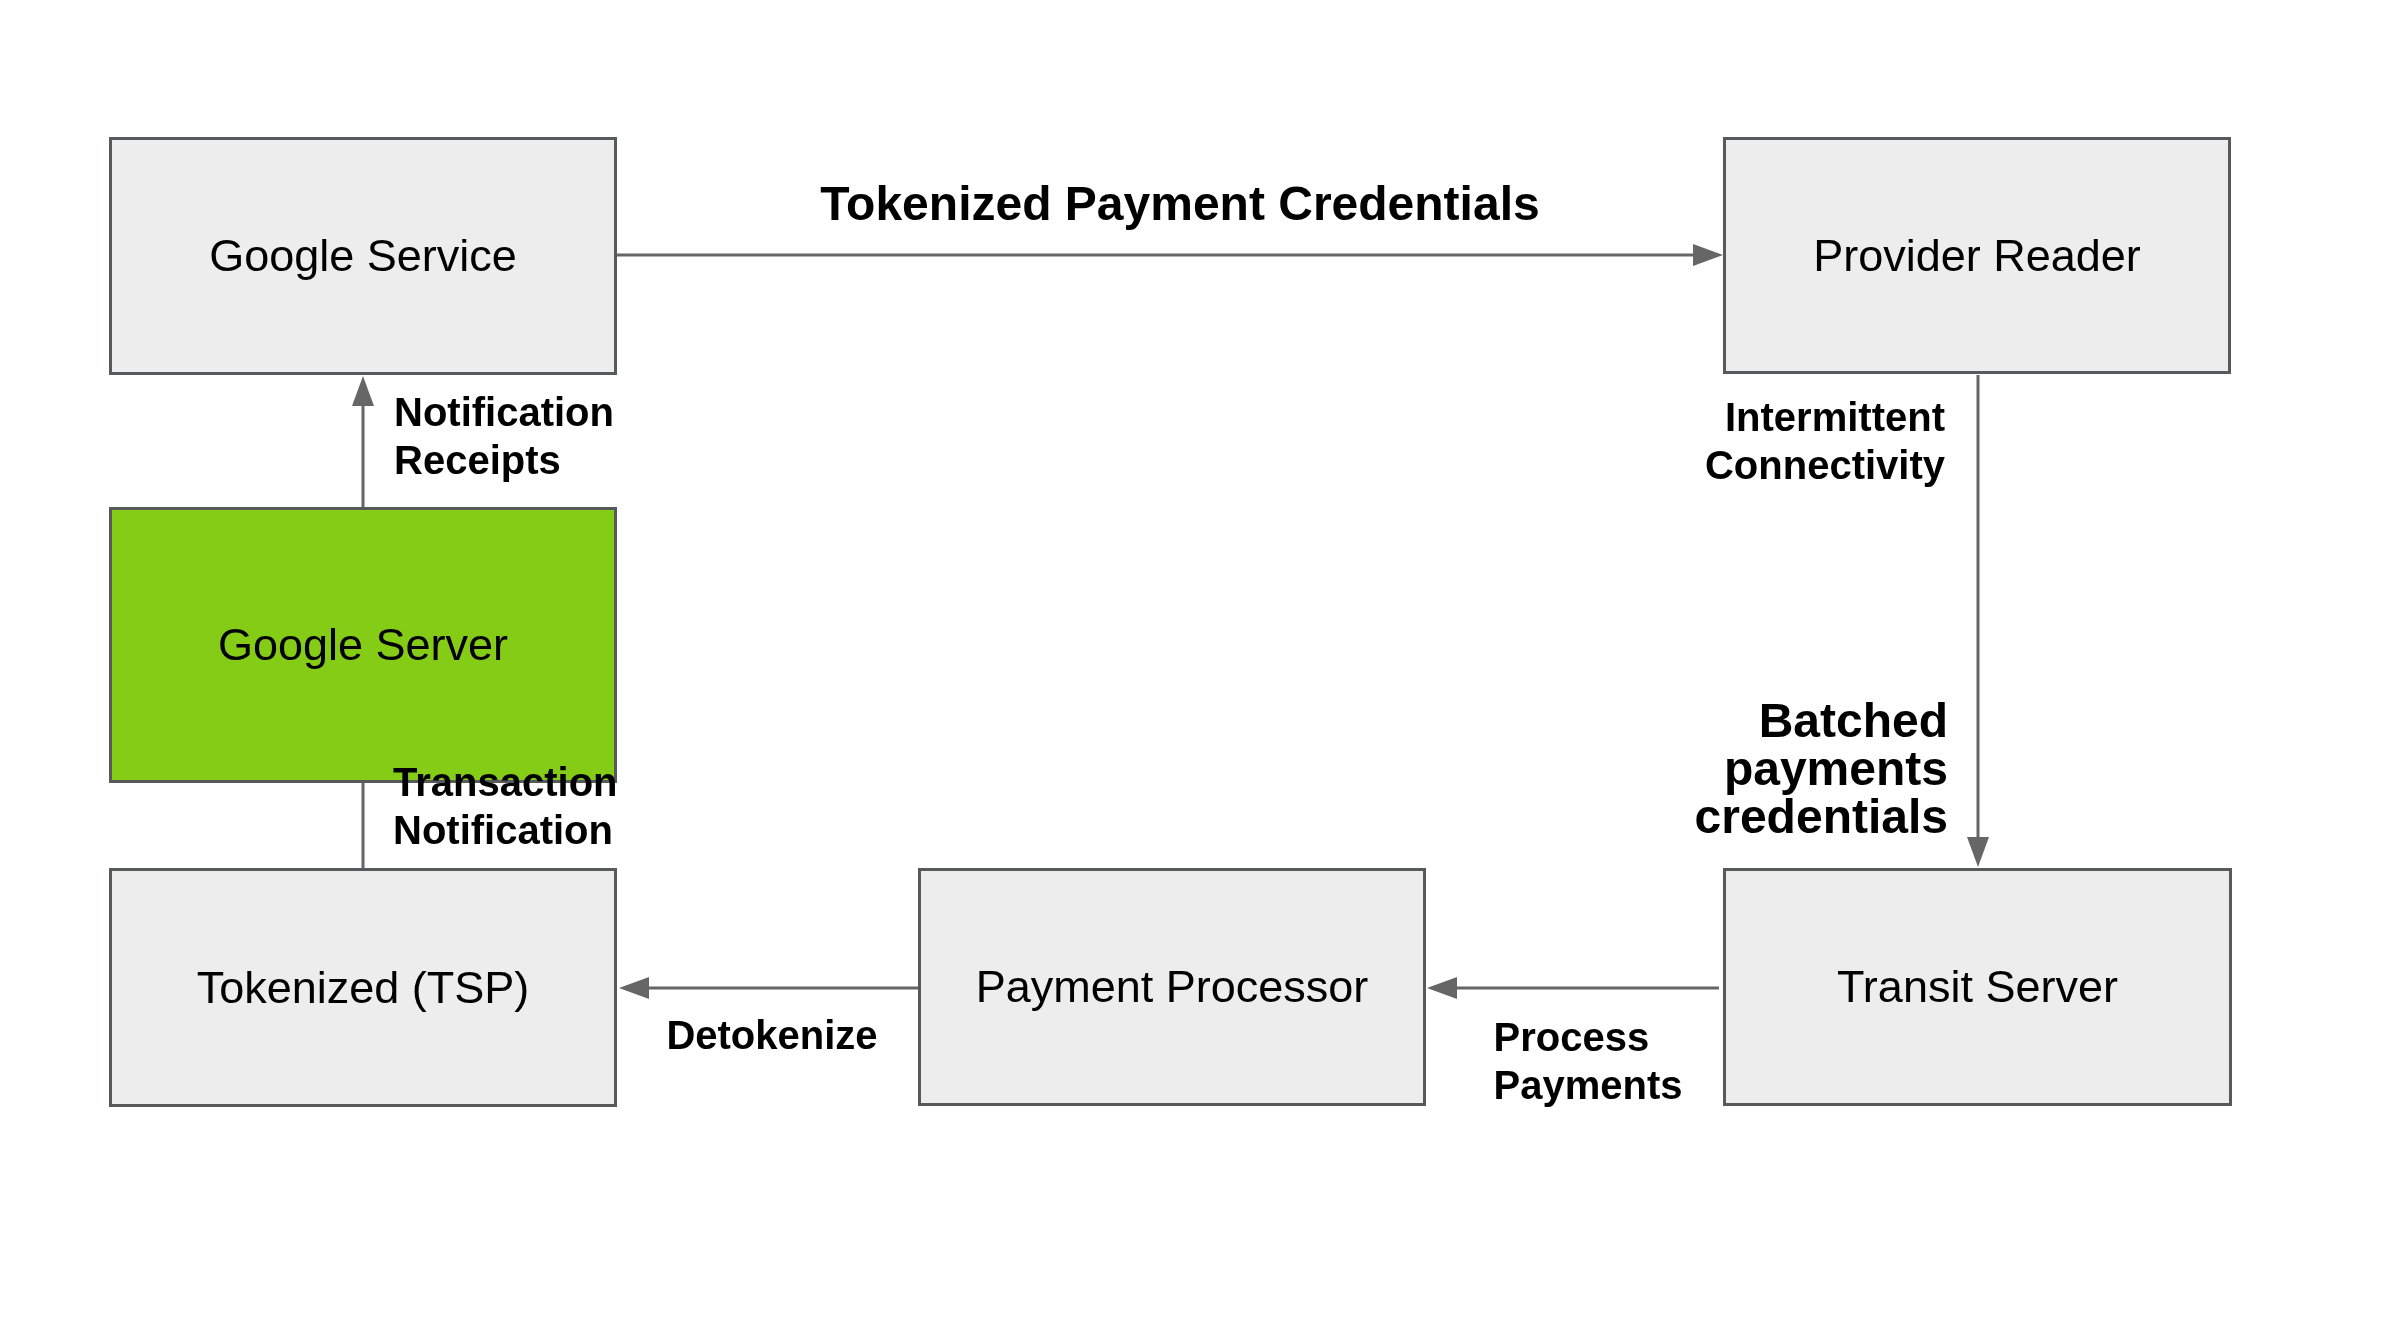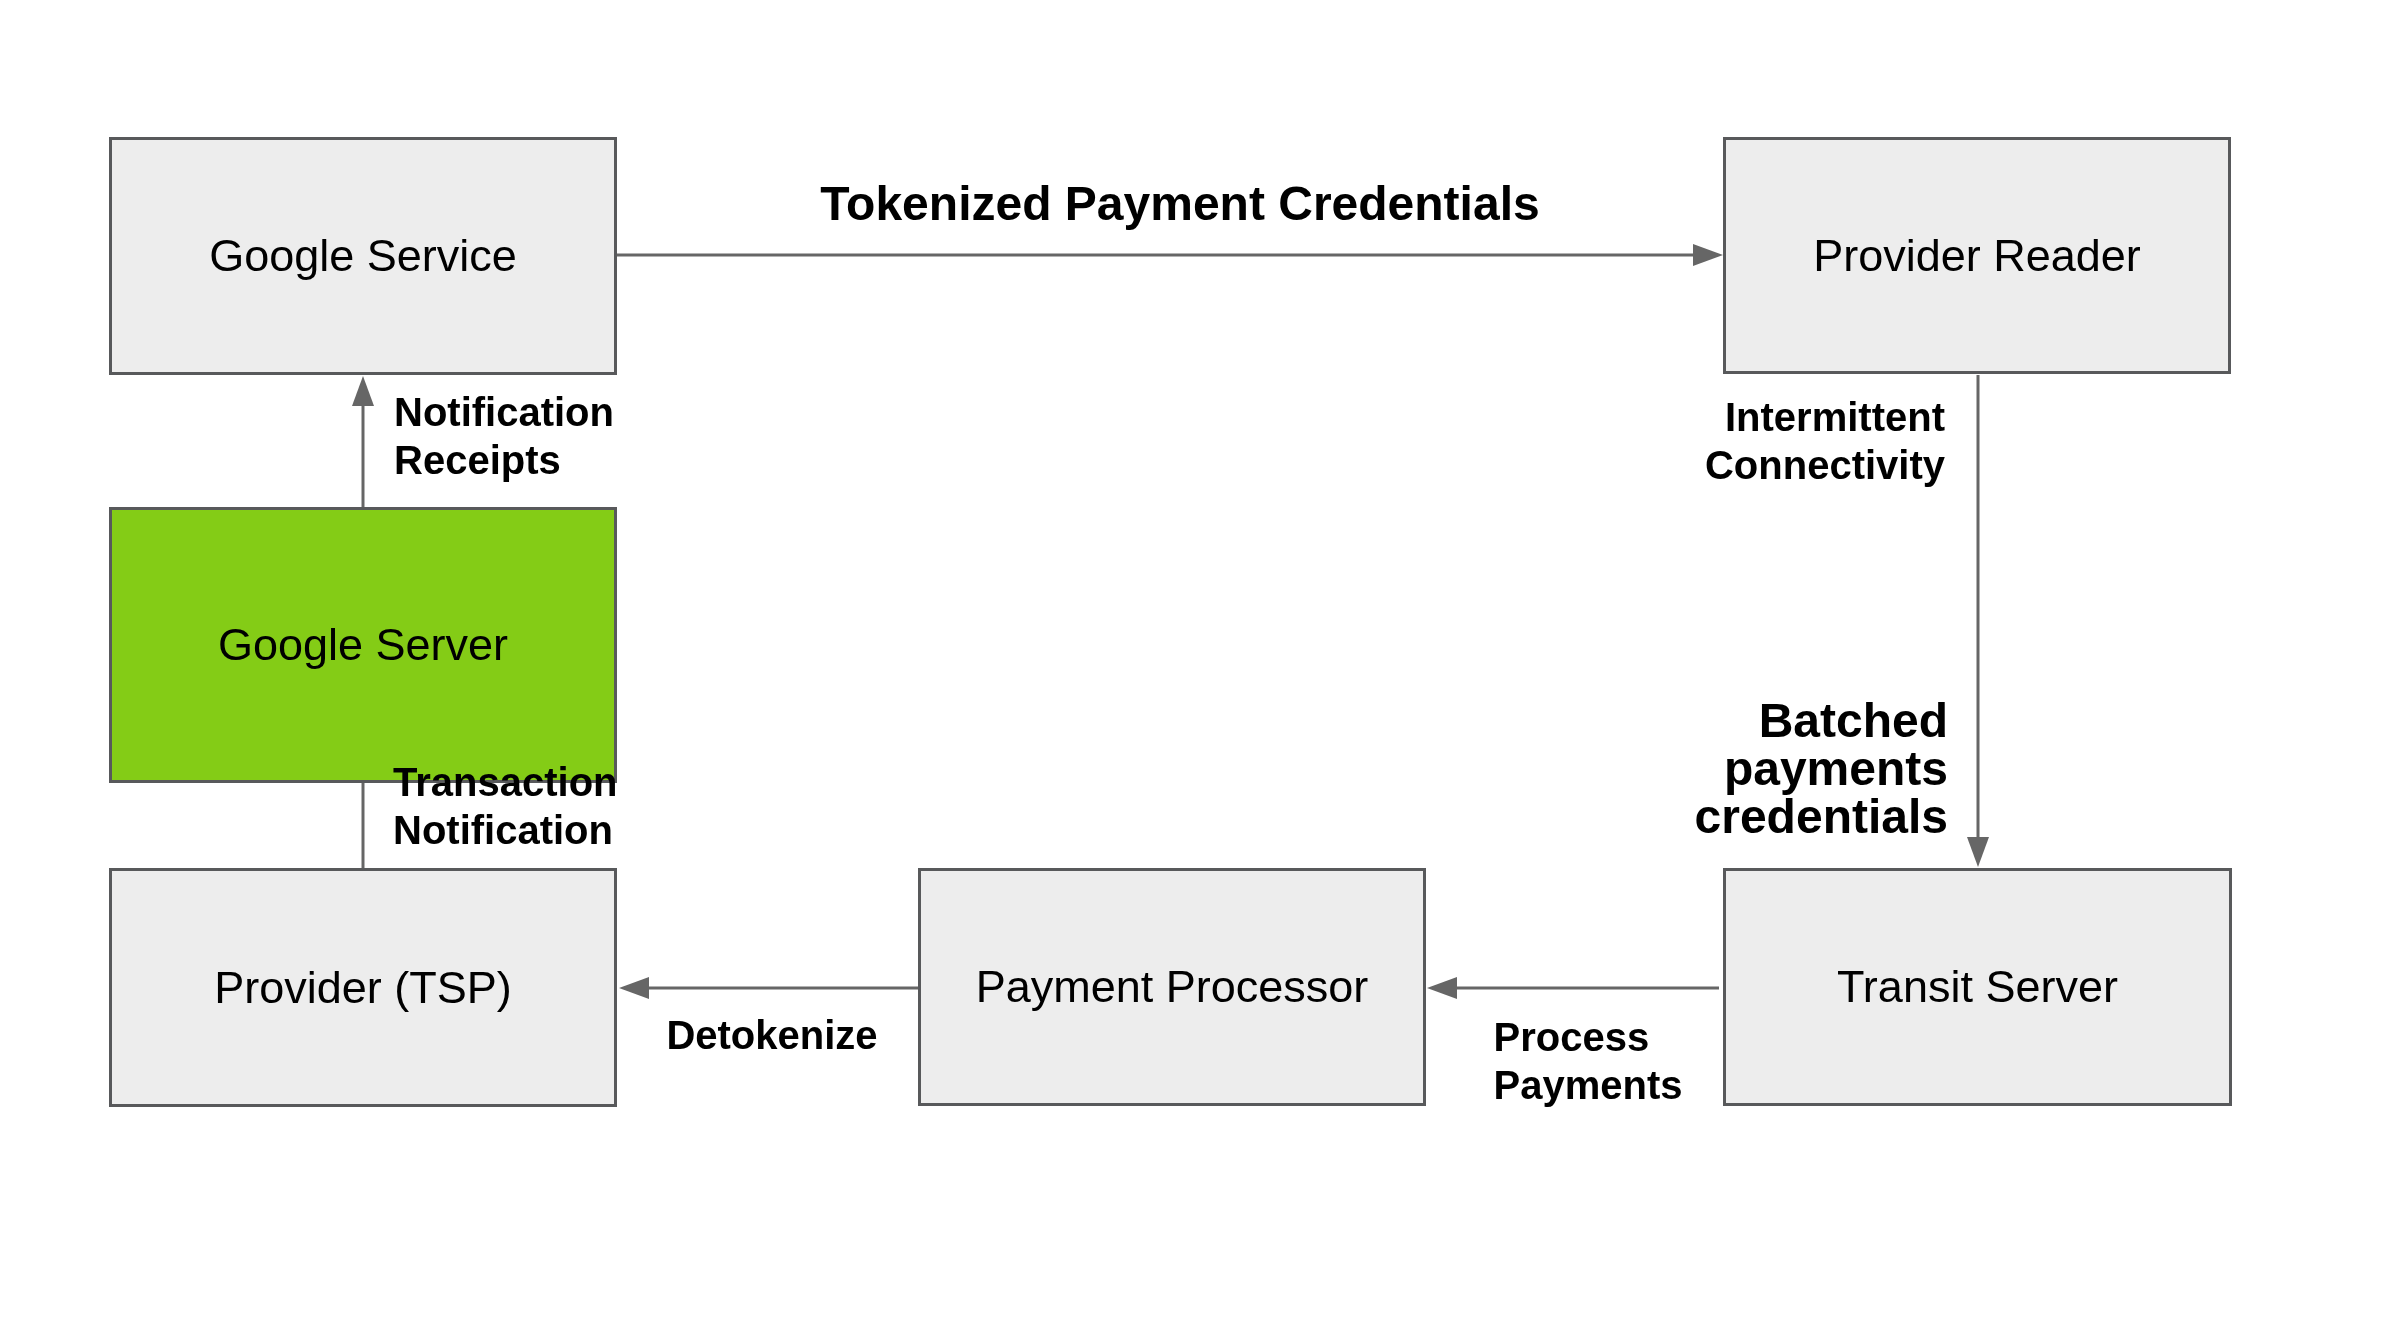--- a/index.html
+++ b/index.html
@@ -63,21 +63,21 @@
       <div class="node" style="left: 109px; top: 137px; width: 508px; height: 238px; background: rgb(237, 237, 237); border-color: rgb(88, 89, 91);">
         <div>Google Service</div>
       </div>
       <div class="node" style="left: 1723px; top: 137px; width: 508px; height: 237px; background: rgb(237, 237, 237); border-color: rgb(88, 89, 91);">
         <div>Provider Reader</div>
       </div>
       <div class="node" style="left: 109px; top: 507px; width: 508px; height: 276px; background: #84cc16; border-color: rgb(88, 89, 91);">
         <div>Google Server</div>
       </div>
       <div class="node" style="left: 109px; top: 868px; width: 508px; height: 239px; background: rgb(237, 237, 237); border-color: rgb(88, 89, 91);">
-        <div>Provider (TSP)</div>
+        <div>Tokenized (TSP)</div>
       </div>
       <div class="node" style="left: 918px; top: 868px; width: 508px; height: 238px; background: rgb(237, 237, 237); border-color: rgb(88, 89, 91);">
         <div>Payment Processor</div>
       </div>
       <div class="node" style="left: 1723px; top: 868px; width: 509px; height: 238px; background: rgb(237, 237, 237); border-color: rgb(88, 89, 91);">
         <div>Transit Server</div>
       </div>
     </div>
   <div id="label-layer">
       <div class="edge-label align-center" style="left: 1180px; top: 204px; font-size: 48px; line-height: 48px; color: rgb(0, 0, 0);">

